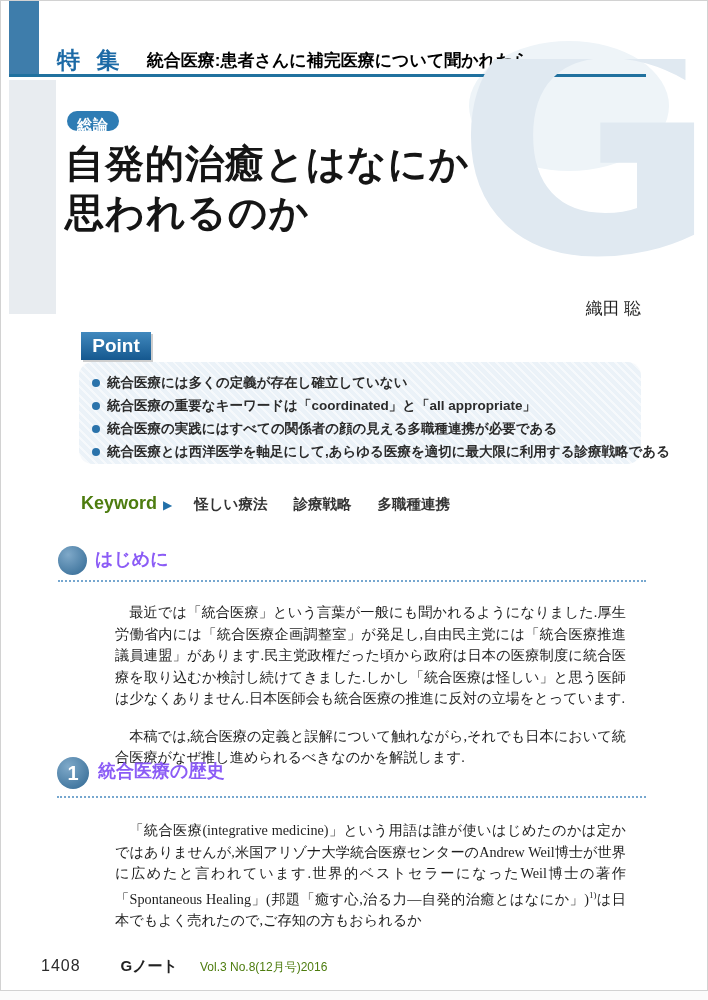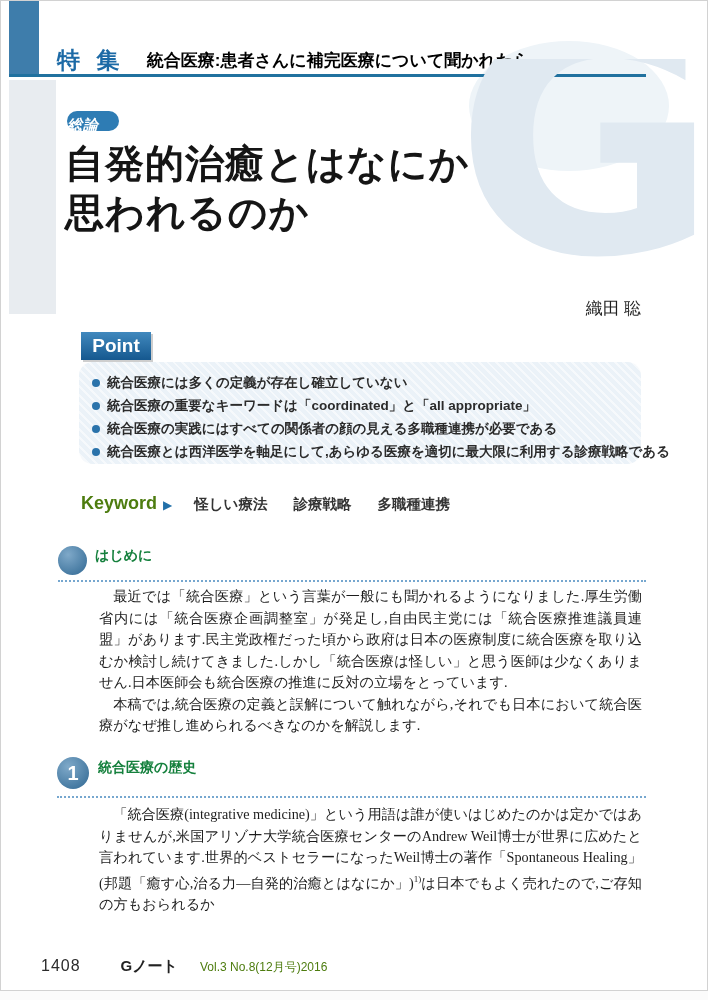--- a/index.html
+++ b/index.html
@@ -18,22 +18,22 @@
   .feature-title { display:inline-block; margin-left:18px; color:#000; font-size:17px;
                    font-weight:bold; vertical-align:2px; }
   .feature-underline { position:absolute; left:8px; top:73px; width:637px; height:3px; background:#20719f; }
 
   
   .left-strip { position:absolute; left:8px; top:79px; width:47px; height:234px; background:#e8ecf0; }
   .gmark { position:absolute; left:448px; top:58px; width:258px; height:260px; overflow:hidden; }
   .gmark span { position:absolute; left:6px; top:-78px; font-size:320px; font-weight:bold;
                 color:#e0e9f1; font-family:"DejaVu Sans","Liberation Sans",sans-serif; line-height:1; }
   .type-badge { position:absolute; left:66px; top:110px; width:52px; height:20px; background:#2e7cb4;
-                border-radius:14px; color:#fff; font-size:15px; font-weight:bold; text-align:left;
-                line-height:27px; letter-spacing:1px;font-style:italic; }
+                border-radius:14px; color:#fff; font-size:15px; font-weight:bold; text-align:center;
+                line-height:27px; letter-spacing:1px; }
   .main-title { position:absolute; left:64px; top:138px; font-size:39px; font-weight:bold;
                 color:#151515; line-height:49px; letter-spacing:1px; }
   .author { position:absolute; left:440px; top:296px; width:200px; text-align:right;
             font-size:17px; color:#1f1f1f; font-family:"Liberation Serif","DejaVu Serif",serif; }
 
   
   .point-label { position:absolute; left:80px; top:331px; width:70px; height:28px;
                  background:linear-gradient(#4189be,#15588f); color:#fff; font-size:19px;
                  font-weight:bold; text-align:center; line-height:28px;
                  box-shadow:2px 2px 0 rgba(60,60,60,.25); }
@@ -51,31 +51,31 @@
   .keyword-arrow { color:#2270a9; font-size:12px; margin-left:6px; }
   .keyword-item { font-size:14.5px; font-weight:bold; color:#333; margin-left:26px; white-space:nowrap; }
   .keyword-item.first { margin-left:22px; }
 
   
   .sec-circle { position:absolute; border-radius:50%;
                 background:radial-gradient(circle at 35% 30%, #7fa9c9, #2f6792); }
   .sec-circle.intro { left:57px; top:545px; width:29px; height:29px; }
   .sec-circle.one { left:56px; top:756px; width:32px; height:32px; color:#fff; font-size:20px;
                     font-weight:bold; text-align:center; line-height:32px; }
-  .sec-heading { position:absolute; font-size:14px; font-weight:bold; color:#15803d; }
+  .sec-heading { position:absolute; font-size:18px; font-weight:bold; color:#8b5cf6; }
   .sec-heading.intro { left:94px; top:546px; }
   .sec-heading.one { left:97px; top:758px; }
   .sec-dots { position:absolute; height:0; border-top:2px dotted #76a7cf; }
   .sec-dots.intro { left:57px; top:579px; width:588px; }
   .sec-dots.one { left:56px; top:795px; width:589px; }
 
   
   .bodytext { position:absolute; left:98px; width:543px; font-family:"Liberation Serif","DejaVu Serif",serif;
               font-size:14.2px; line-height:21.5px; color:#1d1d1d; text-align:justify; }
-  .bodytext p { margin:0; text-indent:1em; }
+  .bodytext p { margin:16px; text-indent:1em; }
   .bodytext.intro { top:585px; }
   .bodytext.one { top:803px; }
   .supref { font-size:9px; vertical-align:6px; }
 
   
   .footer { position:absolute; left:40px; top:956px; display:flex; align-items:baseline; }
   .footer .pageno { font-size:16px; color:#2b2b2b; letter-spacing:1px; }
   .footer .journal { font-size:15px; font-weight:bold; color:#222; margin-left:40px; }
   .footer .issue { font-size:12px; color:#4d7c0f; margin-left:22px; }
 </style>

